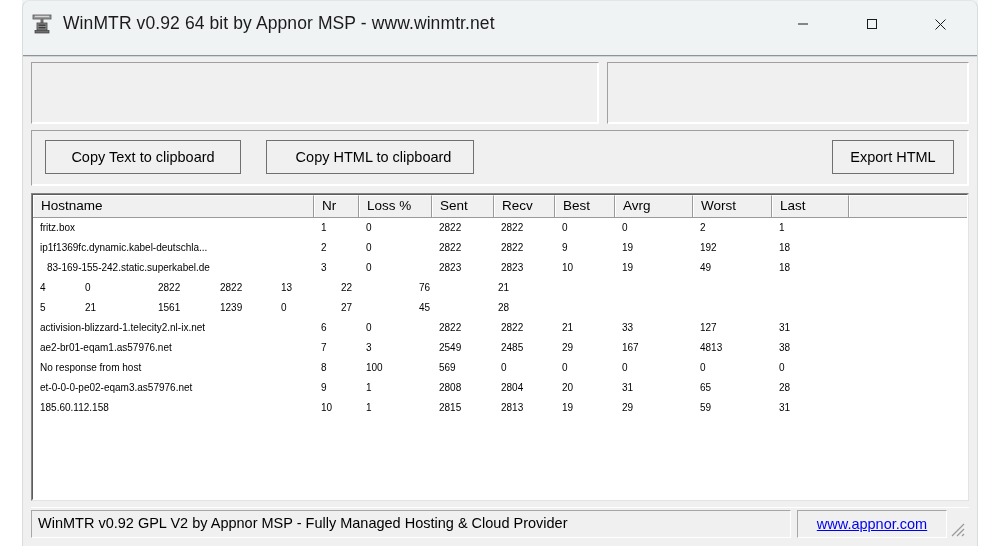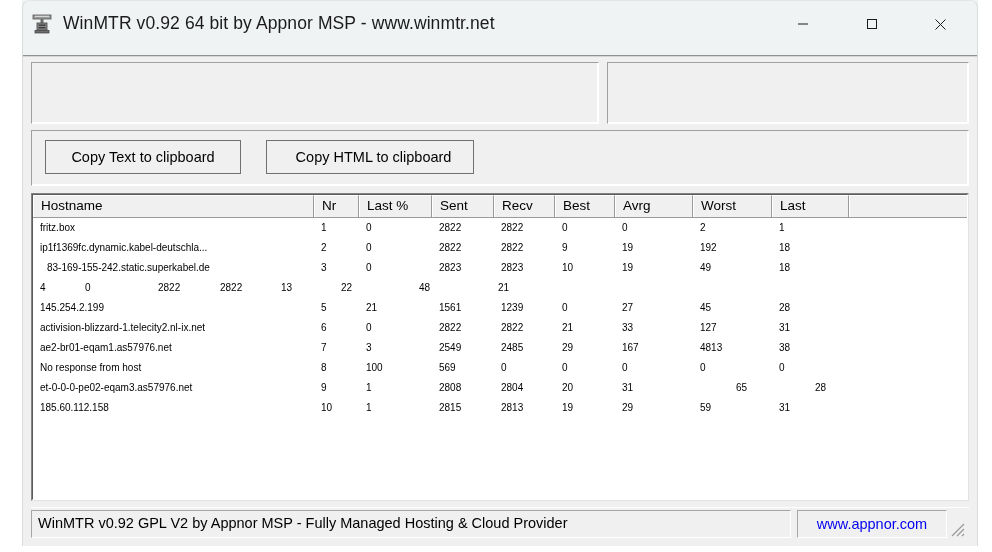--- a/index.html
+++ b/index.html
@@ -318,20 +318,21 @@
     border-right-color: #ffffff;
     border-bottom-color: #ffffff;
     background: #f0f0f0;
     display: flex;
     align-items: center;
     justify-content: center;
   }
   #status-link {
     font-size: 14.5px;
     color: #0000ee;
+    text-decoration: underline;
     white-space: nowrap;
     cursor: pointer;
   }
   #resize-grip {
     position: absolute;
     right: 3px; bottom: 2px;
     width: 18px; height: 18px;
   }
 </style>
 </head>
@@ -397,27 +398,28 @@
 
     <div class="btn" id="btn-start">Start</div>
 
     <div class="groupbox" id="gb-actions"></div>
     <div class="btn" id="btn-options">Options</div>
     <div class="btn" id="btn-exit">Exit</div>
 
     <div class="groupbox" id="gb-copy"></div>
     <div class="btn" id="btn-copytext">Copy Text to clipboard</div>
     <div class="btn" id="btn-copyhtml">Copy HTML to clipboard</div>
+    <div class="btn" id="btn-exphtml">Export HTML</div>
 
     <div id="listview">
       <div id="listview-inner">
         <div id="lv-header">
             <div class="lv-th" style="width: 281px;">Hostname</div>
             <div class="lv-th" style="width: 45px;">Nr</div>
-            <div class="lv-th" style="width: 73px;">Last %</div>
+            <div class="lv-th" style="width: 73px;">Loss %</div>
             <div class="lv-th" style="width: 62px;">Sent</div>
             <div class="lv-th" style="width: 61px;">Recv</div>
             <div class="lv-th" style="width: 60px;">Best</div>
             <div class="lv-th" style="width: 78px;">Avrg</div>
             <div class="lv-th" style="width: 79px;">Worst</div>
             <div class="lv-th" style="width: 77px;">Last</div>
             <div class="lv-th last-filler" style="width: 118px;"></div>
           </div>
         <div id="lv-body">
             <div class="lv-row">
@@ -456,26 +458,25 @@
               <div class="lv-td" style="width: 77px;">18</div>
               <div class="lv-td" style="width: 118px;"></div>
             </div>
             <div class="lv-row">
               <div class="lv-td" style="width: 45px;">4</div>
               <div class="lv-td" style="width: 73px;">0</div>
               <div class="lv-td" style="width: 62px;">2822</div>
               <div class="lv-td" style="width: 61px;">2822</div>
               <div class="lv-td" style="width: 60px;">13</div>
               <div class="lv-td" style="width: 78px;">22</div>
-              <div class="lv-td" style="width: 79px;">48</div>
+              <div class="lv-td" style="width: 79px;">76</div>
               <div class="lv-td" style="width: 77px;">21</div>
               <div class="lv-td" style="width: 118px;"></div>
             </div>
             <div class="lv-row">
-              <div class="lv-td" style="width: 281px;">145.254.2.199</div>
               <div class="lv-td" style="width: 45px;">5</div>
               <div class="lv-td" style="width: 73px;">21</div>
               <div class="lv-td" style="width: 62px;">1561</div>
               <div class="lv-td" style="width: 61px;">1239</div>
               <div class="lv-td" style="width: 60px;">0</div>
               <div class="lv-td" style="width: 78px;">27</div>
               <div class="lv-td" style="width: 79px;">45</div>
               <div class="lv-td" style="width: 77px;">28</div>
               <div class="lv-td" style="width: 118px;"></div>
             </div>
@@ -516,21 +517,21 @@
               <div class="lv-td" style="width: 118px;"></div>
             </div>
             <div class="lv-row">
               <div class="lv-td" style="width: 281px;">et-0-0-0-pe02-eqam3.as57976.net</div>
               <div class="lv-td" style="width: 45px;">9</div>
               <div class="lv-td" style="width: 73px;">1</div>
               <div class="lv-td" style="width: 62px;">2808</div>
               <div class="lv-td" style="width: 61px;">2804</div>
               <div class="lv-td" style="width: 60px;">20</div>
               <div class="lv-td" style="width: 78px;">31</div>
-              <div class="lv-td" style="width: 79px; margin-left: 36px;">65</div>
+              <div class="lv-td" style="width: 79px;">65</div>
               <div class="lv-td" style="width: 77px;">28</div>
               <div class="lv-td" style="width: 118px;"></div>
             </div>
             <div class="lv-row">
               <div class="lv-td" style="width: 281px;">185.60.112.158</div>
               <div class="lv-td" style="width: 45px;">10</div>
               <div class="lv-td" style="width: 73px;">1</div>
               <div class="lv-td" style="width: 62px;">2815</div>
               <div class="lv-td" style="width: 61px;">2813</div>
               <div class="lv-td" style="width: 60px;">19</div>

